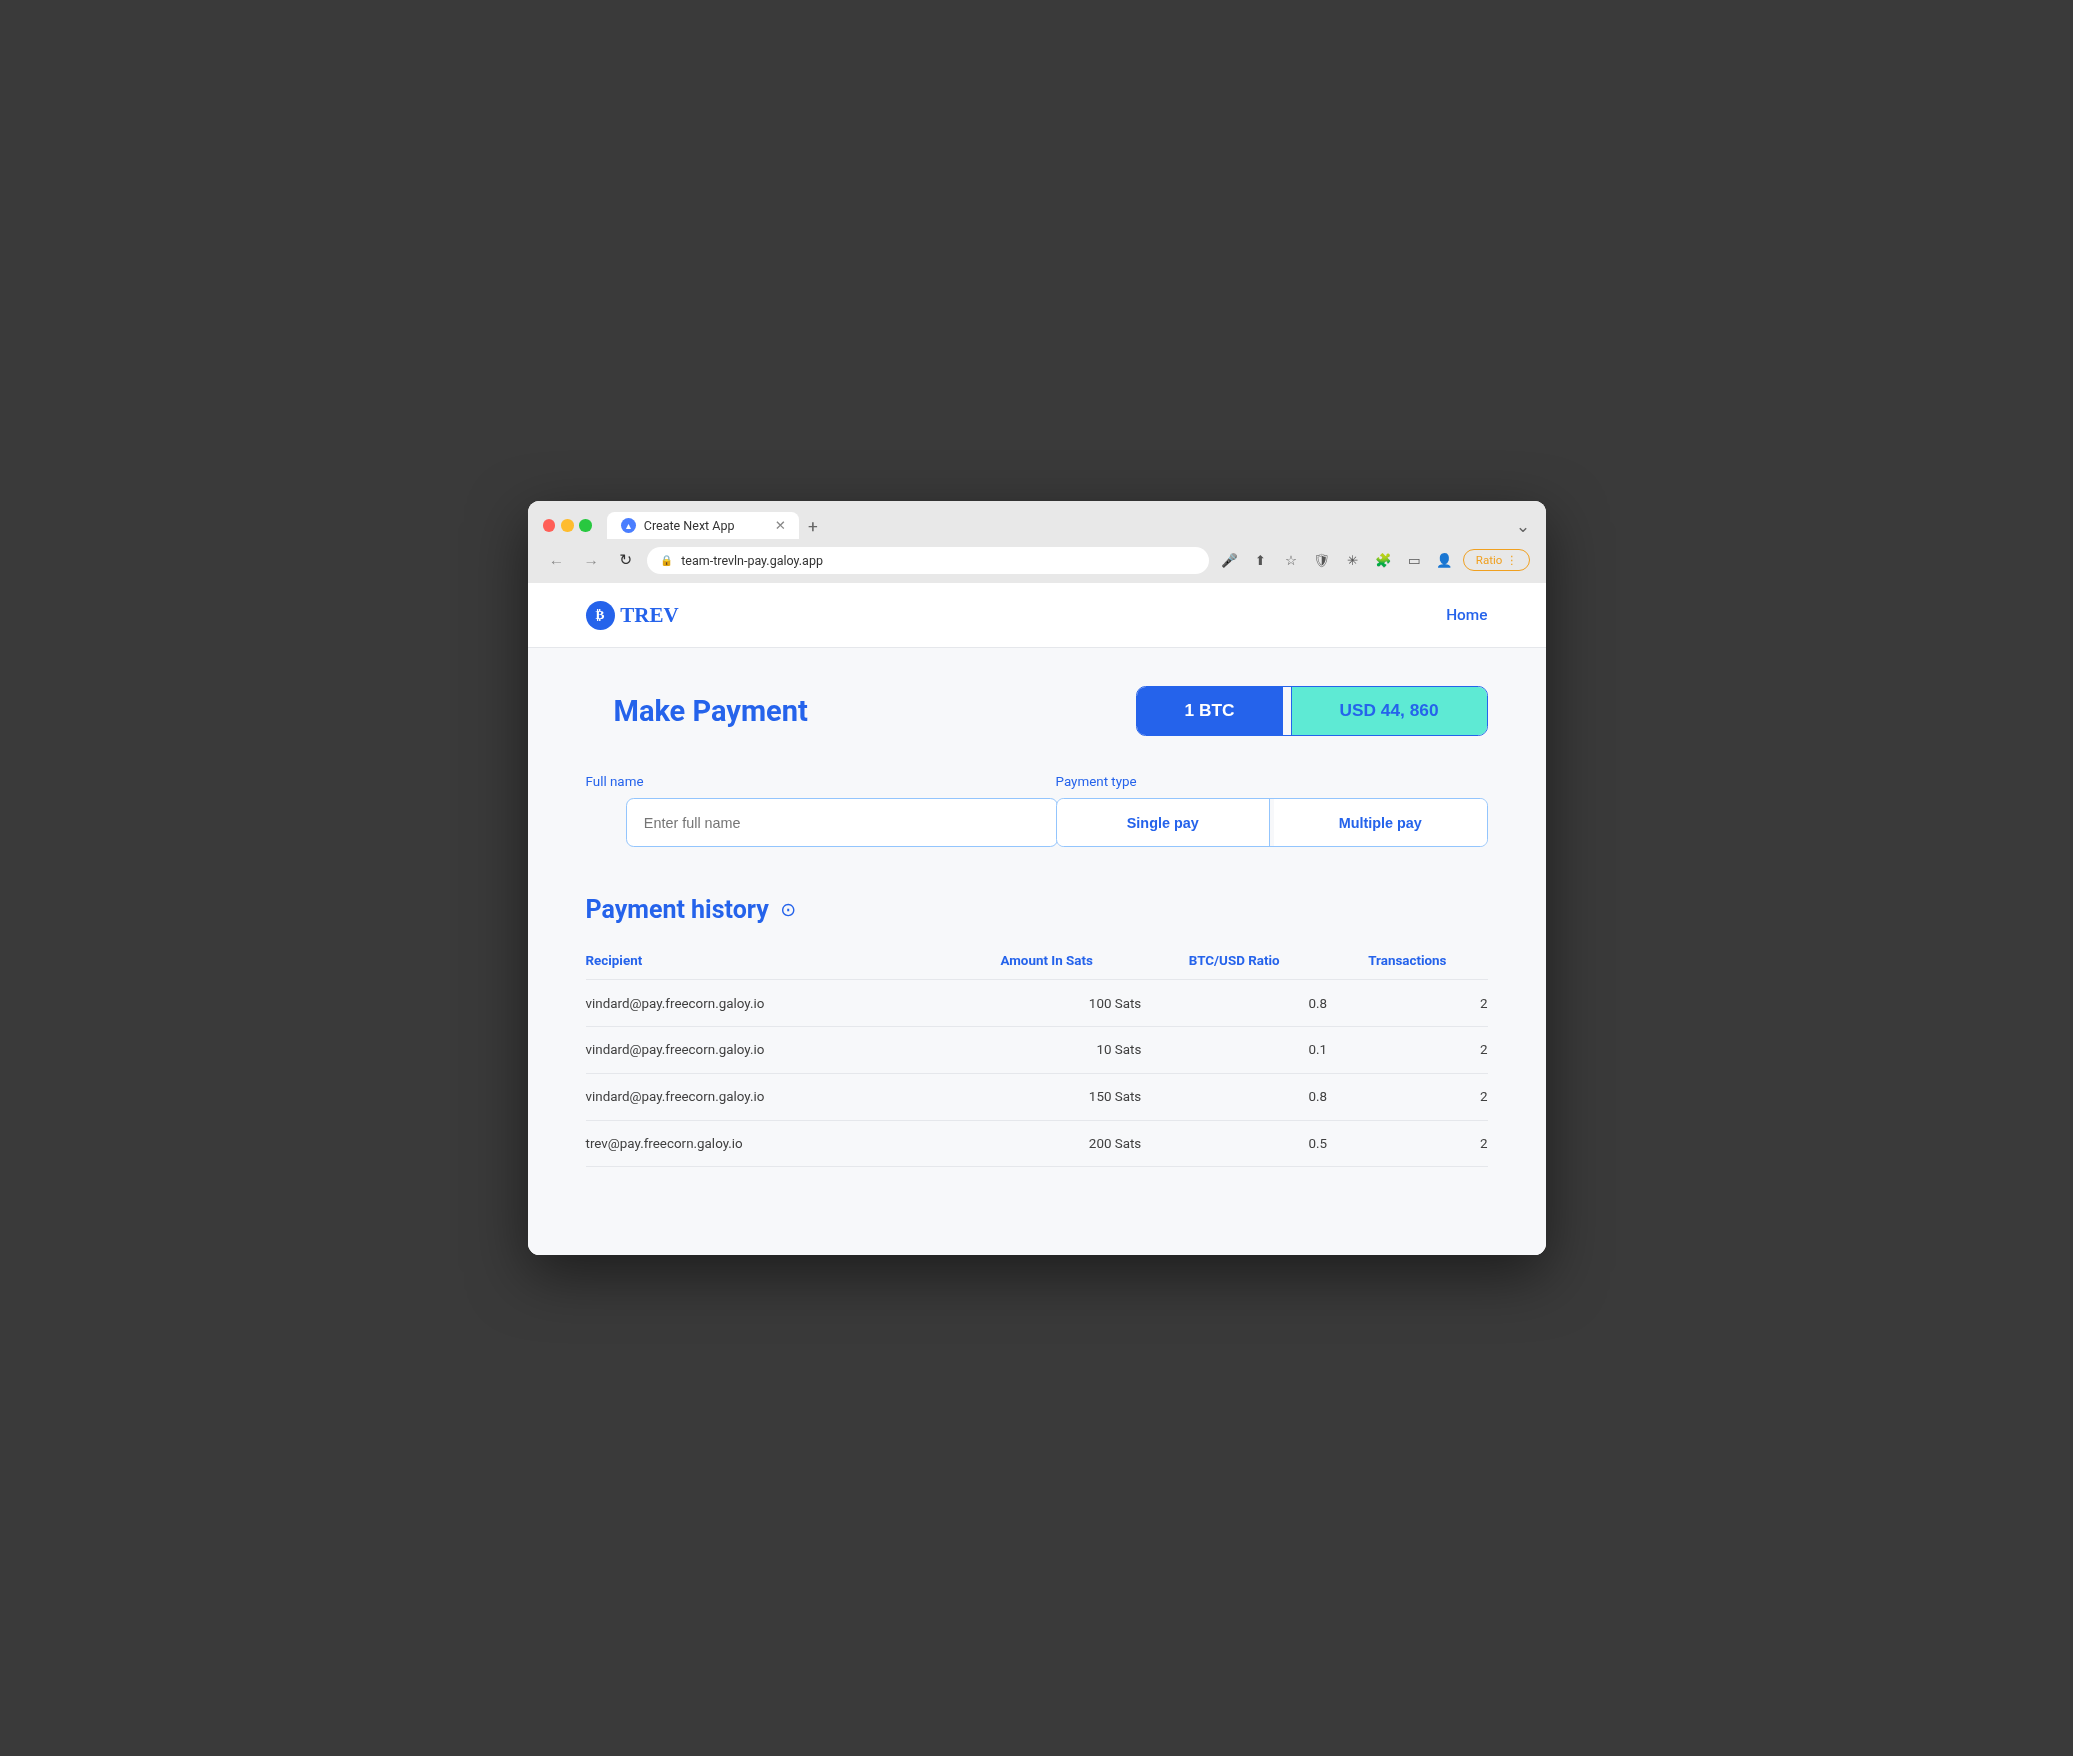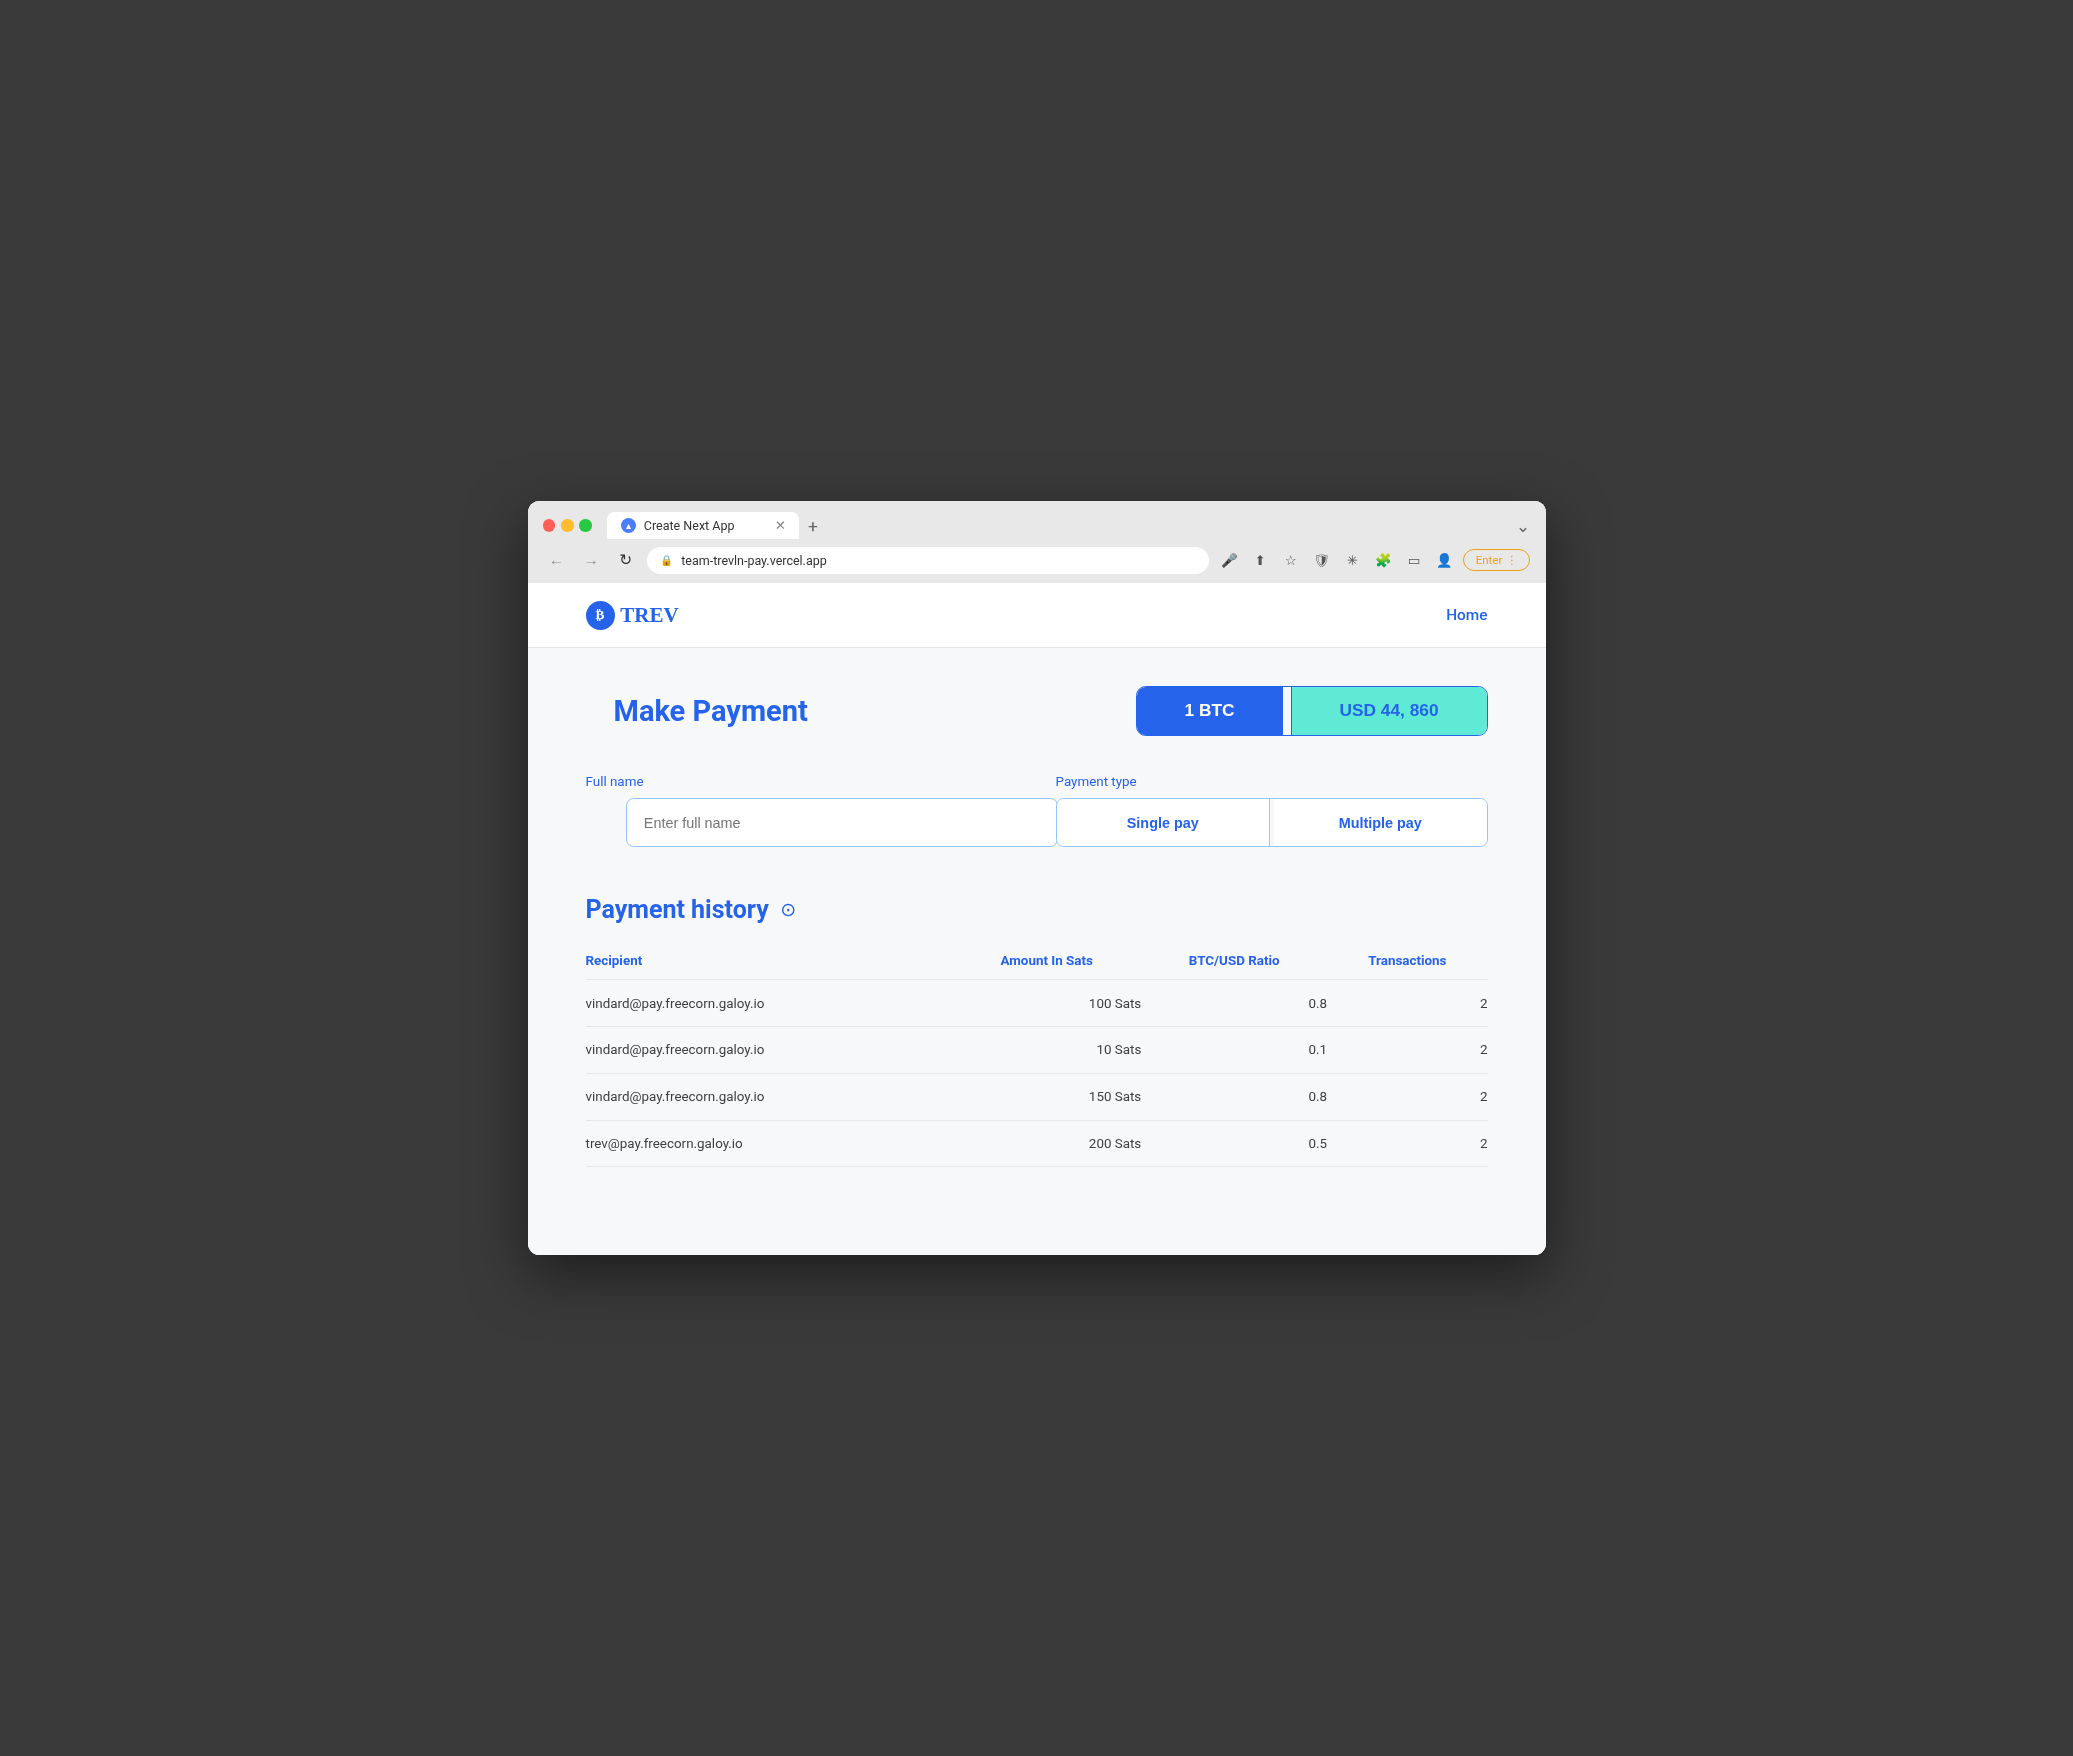--- a/index.html
+++ b/index.html
@@ -426,33 +426,33 @@
         <div class="tab-new">+</div>
         <div class="tab-menu">⌄</div>
       </div>
     </div>
     <div class="browser-toolbar">
       <div class="nav-btn">←</div>
       <div class="nav-btn">→</div>
       <div class="nav-btn active">↻</div>
       <div class="address-bar">
         <span class="lock-icon">🔒</span>
-        <span class="address-text">team-trevln-pay.vercel.app</span>
+        <span class="address-text">team-trevln-pay.galoy.app</span>
       </div>
       <div class="toolbar-icons">
         <div class="toolbar-icon">🎤</div>
         <div class="toolbar-icon">⬆</div>
         <div class="toolbar-icon">☆</div>
         <div class="toolbar-icon">🛡</div>
         <div class="toolbar-icon">✳</div>
         <div class="toolbar-icon">🧩</div>
         <div class="toolbar-icon">▭</div>
         <div class="toolbar-icon">👤</div>
         <div class="update-btn">
-          <span>Enter</span>
+          <span>Ratio</span>
           <span>⋮</span>
         </div>
       </div>
     </div>
   </div>
 
   <div class="page-content">
 
     <div class="site-nav">
       <div class="logo">

